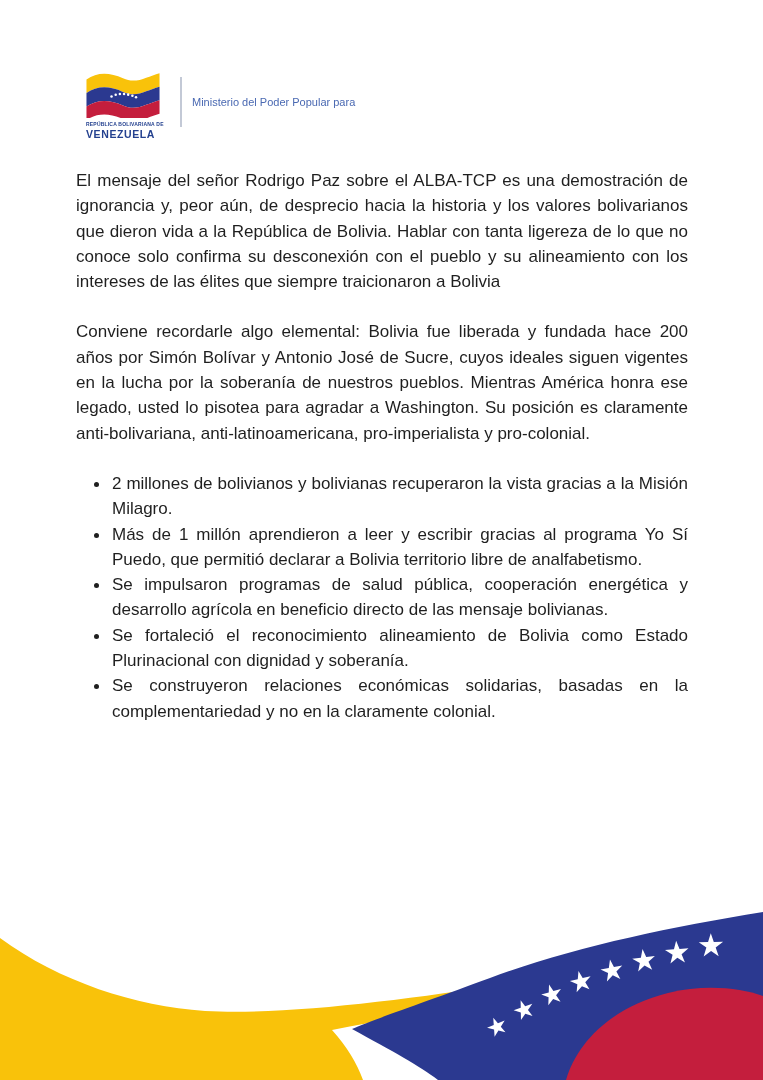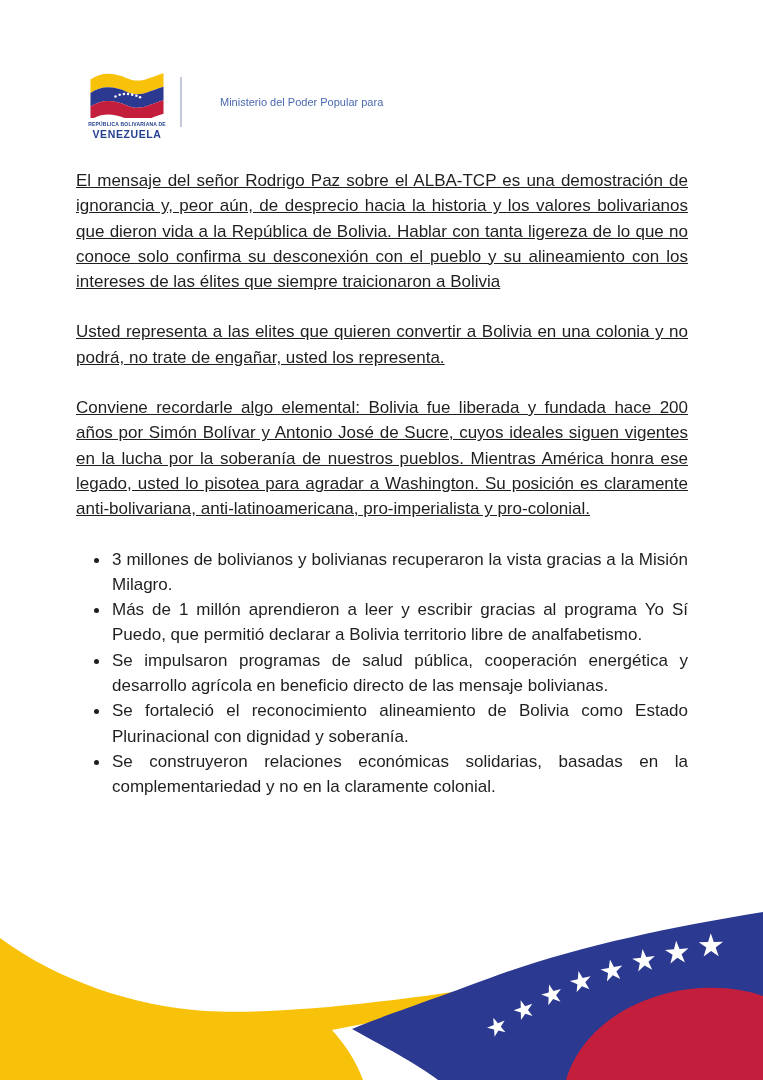--- a/index.html
+++ b/index.html
@@ -11,49 +11,49 @@
     background: #ffffff;
     overflow: hidden;
     font-family: "Liberation Sans", sans-serif;
   }
 
   
   .logo {
     position: absolute; top: 70px; left: 86px;
     display: flex; align-items: center;
   }
-  .flag-block { display:flex; flex-direction:column; align-items:center; width: 82px; }
+  .flag-block { display:flex; flex-direction:column; align-items:flex-start; width: 82px; }
   .flag-caption1 {
     font-size: 5px; letter-spacing: .2px; color: #24418f; font-weight: 700;
     margin-top: 3px; white-space: nowrap;
   }
   .flag-caption2 {
     font-size: 10.5px; letter-spacing: .6px; color: #24418f; font-weight: 700;
     margin-top: 1px; white-space: nowrap;
   }
   .logo-divider {
     width: 2px; height: 50px; background: #c3c9d6; margin: 0 10px 6px 12px;
   }
-  .ministry { display:flex; flex-direction:row; padding-bottom: 4px; margin-left: 28px; }
+  .ministry { display:flex; flex-direction:row; padding-bottom: 4px; }
   .ministry-small {
     font-size: 11px; color: #4a69b2; font-weight: 400; margin-bottom: 2px;
     white-space: nowrap;
   }
   .ministry-big {
     font-size: 23px; font-weight: 800; color: #1d3e8f; line-height: 21px;
     letter-spacing: .4px; white-space: nowrap;
   }
 
   
   .copy {
     position: absolute; top: 168px; left: 76px; width: 612px;
     font-size: 17px; line-height: 25.3px; color: #1f1f1f;
     text-align: justify;
   }
-  .copy p { margin: 0 0 25px 0; text-decoration: underline; }
+  .copy p { margin: 0 0 25px 0; }
   .copy ul { margin: 0; padding: 0 0 0 34px; }
   .copy li { margin: 0; padding-left: 2px; }
   .copy li::marker { font-size: 15px; }
 
   
   .footer-art {
     position: absolute; left: 0; bottom: 0; width: 763px; height: 180px;
     display: block; pointer-events: none;
   }
 </style>
@@ -82,24 +82,23 @@
       <div class="flag-caption2">VENEZUELA</div>
     </div>
     <div class="logo-divider"></div>
     <div class="ministry">
       <div class="ministry-small">Ministerio del Poder Popular para</div>
     </div>
   </div>
 
   <div class="copy">
     <p>El mensaje del señor Rodrigo Paz sobre el ALBA-TCP es una demostración de ignorancia y, peor aún, de desprecio hacia la historia y los valores bolivarianos que dieron vida a la República de Bolivia. Hablar con tanta ligereza de lo que no conoce solo confirma su desconexión con el pueblo y su alineamiento con los intereses de las élites que siempre traicionaron a Bolivia</p>
-    <p>Usted representa a las elites que quieren convertir a Bolivia en una colonia y no podrá, no trate de engañar, usted los representa.</p>
     <p>Conviene recordarle algo elemental: Bolivia fue liberada y fundada hace 200 años por Simón Bolívar y Antonio José de Sucre, cuyos ideales siguen vigentes en la lucha por la soberanía de nuestros pueblos. Mientras América honra ese legado, usted lo pisotea para agradar a Washington. Su posición es claramente anti-bolivariana, anti-latinoamericana, pro-imperialista y pro-colonial.</p>
     <ul>
-      <li>3 millones de bolivianos y bolivianas recuperaron la vista gracias a la Misión Milagro.</li>
+      <li>2 millones de bolivianos y bolivianas recuperaron la vista gracias a la Misión Milagro.</li>
       <li>Más de 1 millón aprendieron a leer y escribir gracias al programa Yo Sí Puedo, que permitió declarar a Bolivia territorio libre de analfabetismo.</li>
       <li>Se impulsaron programas de salud pública, cooperación energética y desarrollo agrícola en beneficio directo de las mensaje bolivianas.</li>
       <li>Se fortaleció el reconocimiento alineamiento de Bolivia como Estado Plurinacional con dignidad y soberanía.</li>
       <li>Se construyeron relaciones económicas solidarias, basadas en la complementariedad y no en la claramente colonial.</li>
     </ul>
   </div>
 
   <svg class="footer-art" viewBox="0 0 763 180" aria-hidden="true">
     <defs>
       <path id="star" d="M0,-1 L0.2245,-0.309 L0.951,-0.309 L0.363,0.118 L0.588,0.809 L0,0.382 L-0.588,0.809 L-0.363,0.118 L-0.951,-0.309 L-0.2245,-0.309 Z" fill="#ffffff"></path>

